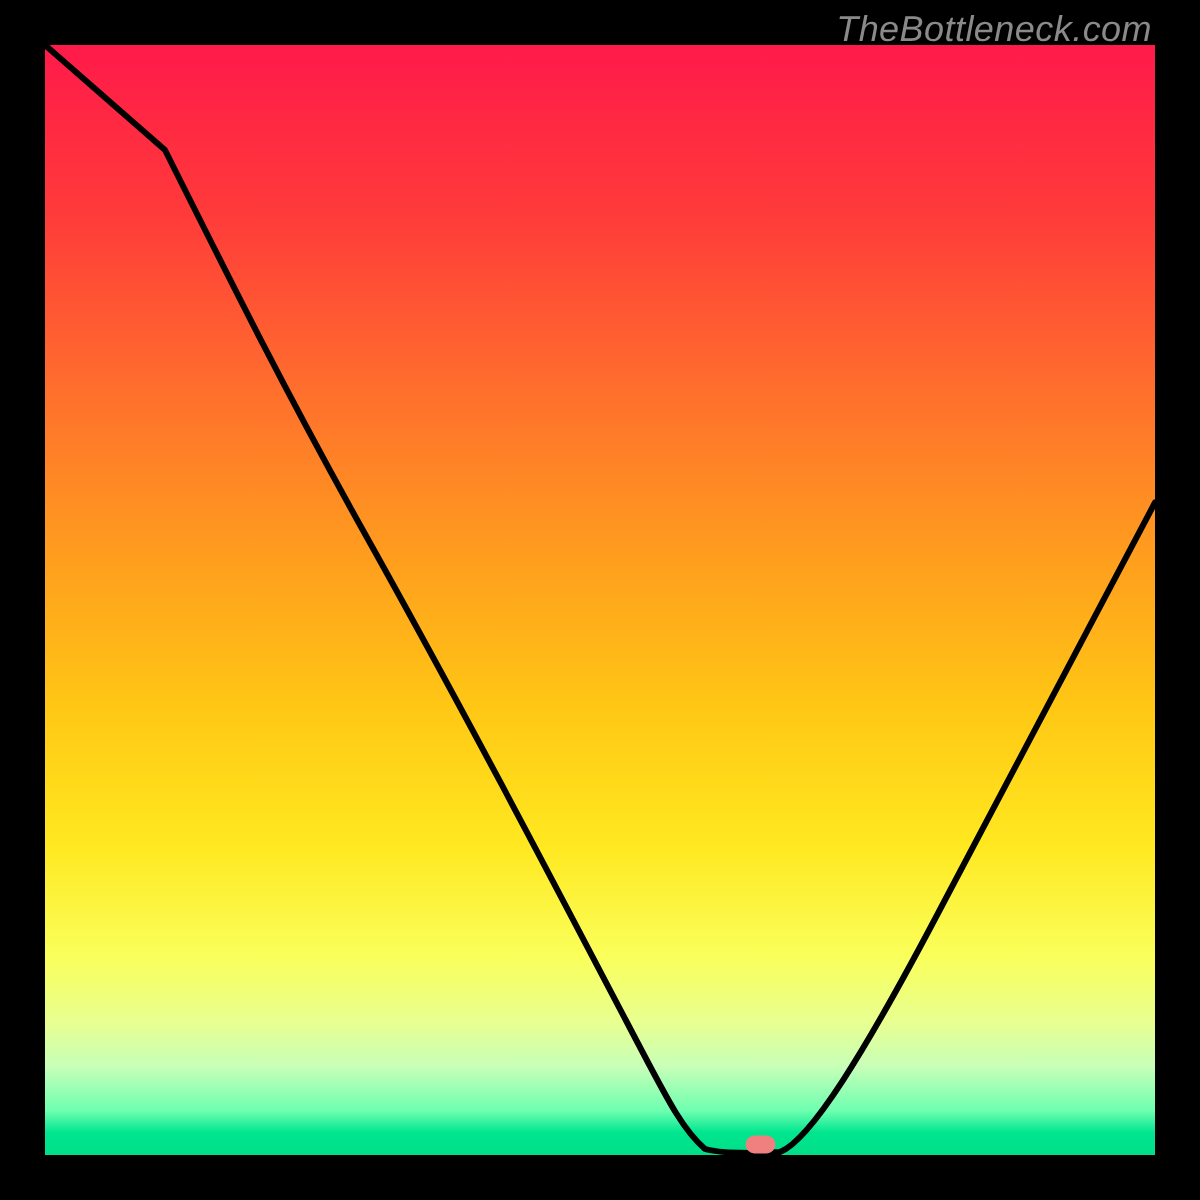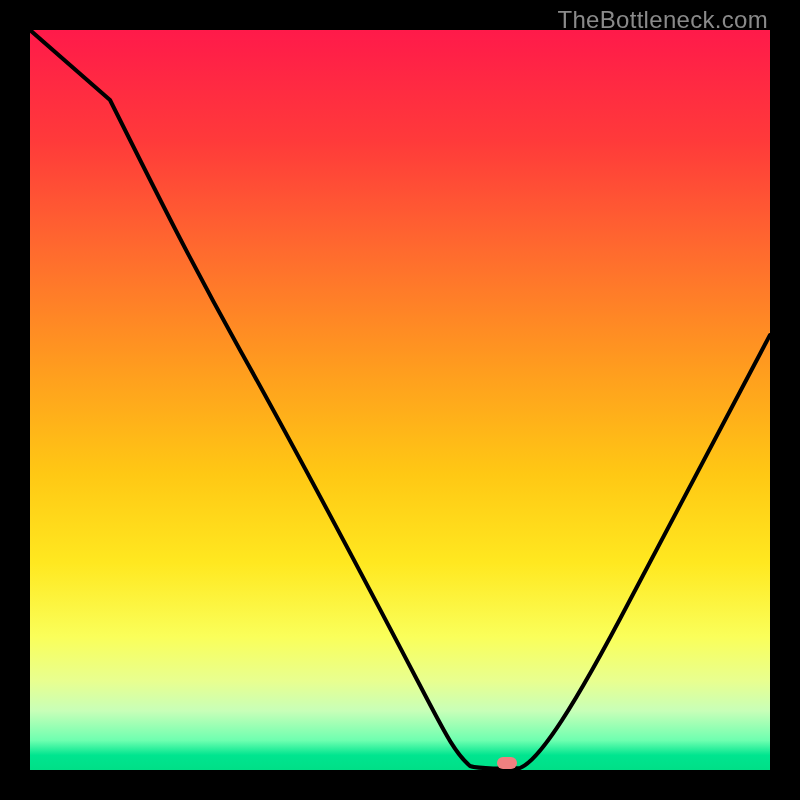--- a/index.html
+++ b/index.html
@@ -2,20 +2,21 @@
 <html><head>
 <meta charset="utf-8">
 <style>
   * { margin: 0; padding: 0; box-sizing: border-box; }
   body { width: 800px; height: 800px; background: #000; position: relative; font-family: Arial, sans-serif; }
   .chart-container {
     width: 800px;
     height: 800px;
     position: relative;
     background: #000;
+    font-style: italic;
   }
   .plot-area {
     position: absolute;
     left: 30px;
     top: 30px;
     width: 740px;
     height: 740px;
     background: linear-gradient(to bottom,
       #ff1a4a 0%,
       #ff3a3a 15%,

